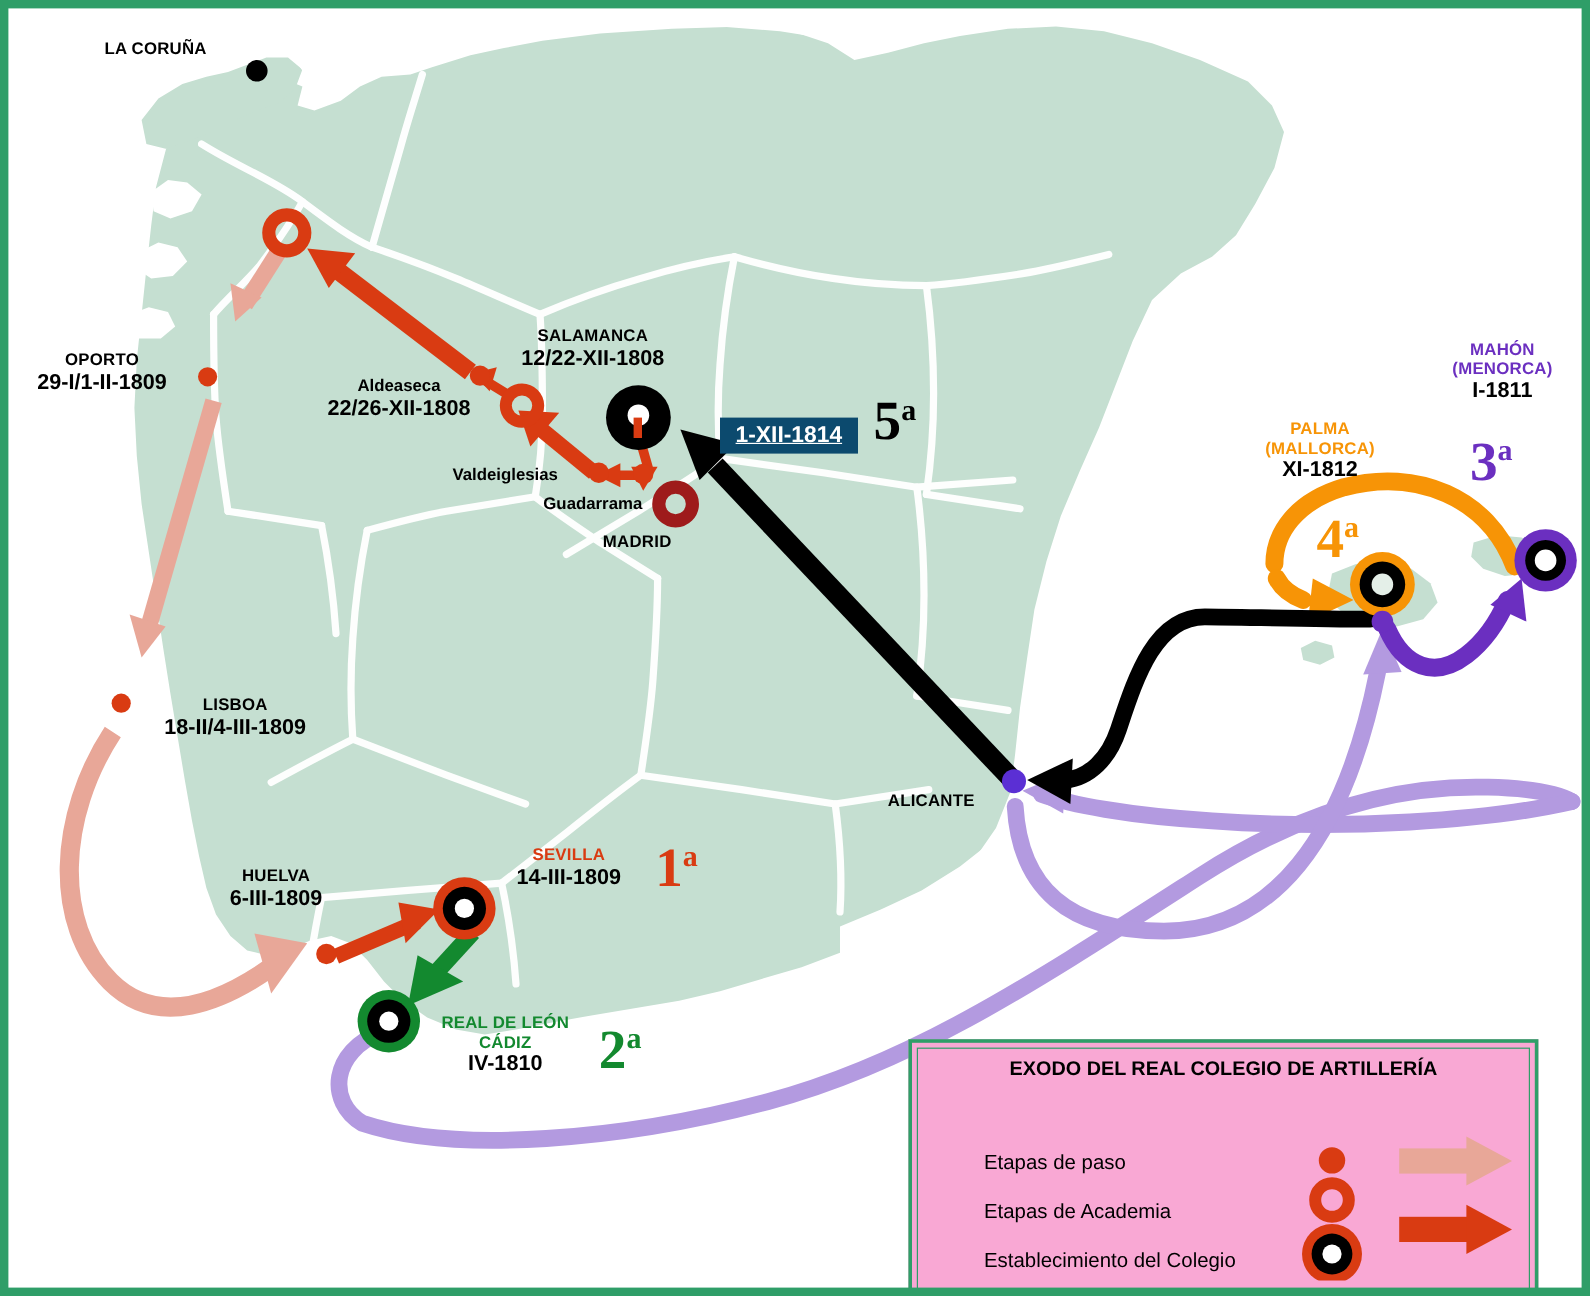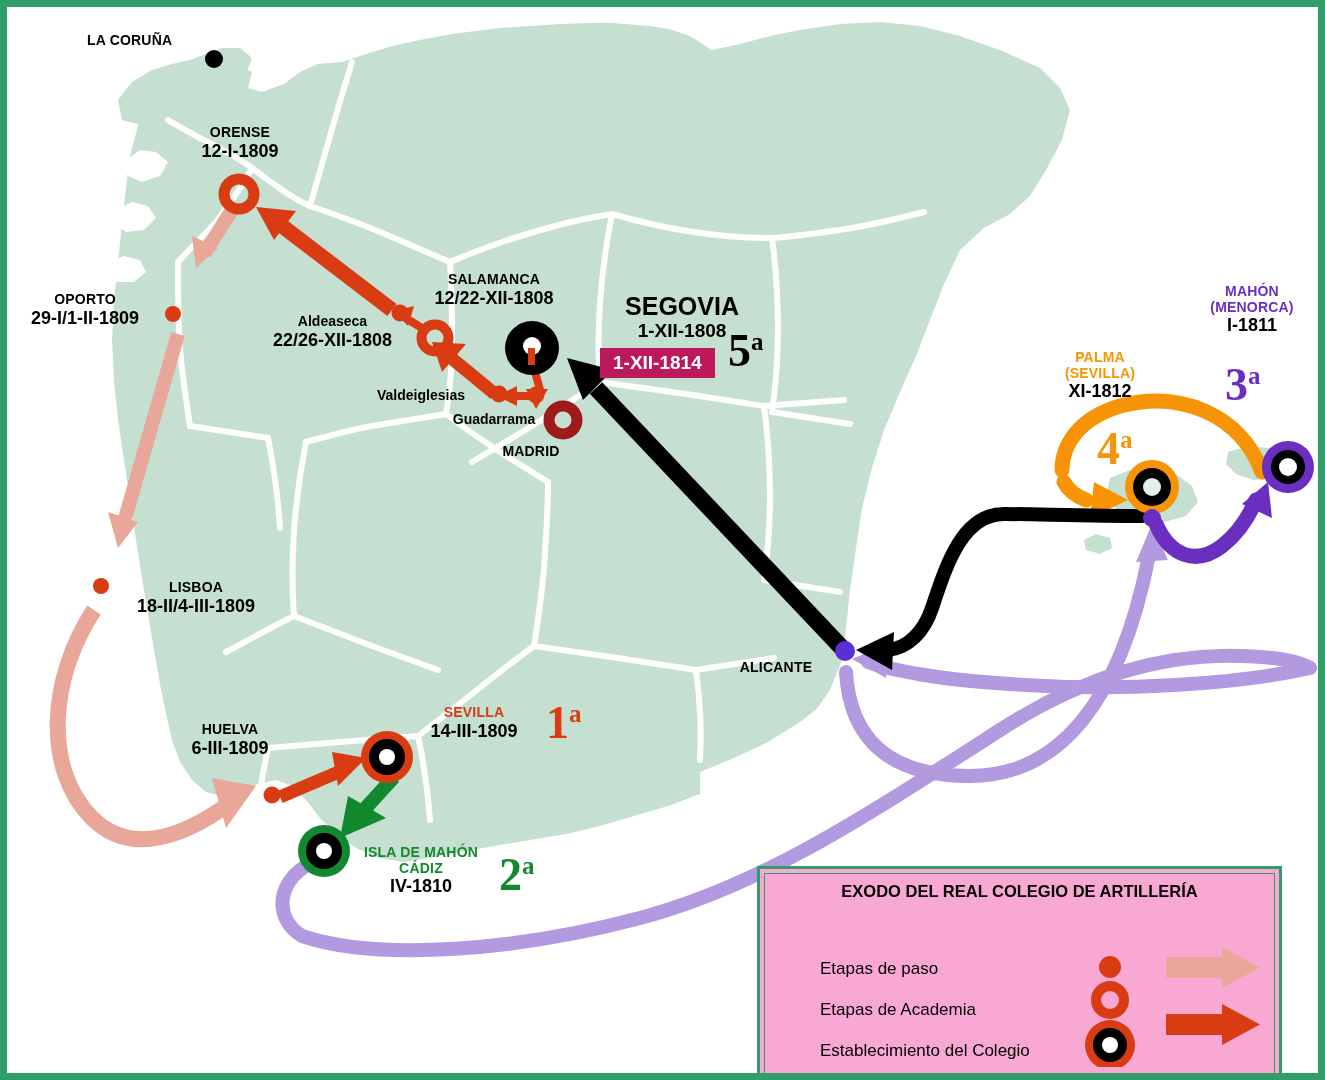--- a/index.html
+++ b/index.html
@@ -15,21 +15,21 @@
   .city-mixed{font-weight:bold;font-size:14px;color:#000;}
   .ctr{text-align:center;}
 
   .c-orange{color:#d93b12;}
   .c-green{color:#13892f;}
   .c-purple{color:#6b2fc0;}
   .c-amber{color:#f79406;}
 
   .seg-title{font-weight:bold;font-size:25px;color:#000;}
   .seg-date{font-weight:bold;font-size:19px;color:#000;}
-  .datebox{display:inline-block;background:#be185d;color:#fff;font-weight:bold;font-size:19px;padding:4px 13px 5px 13px;}
+  .datebox{display:inline-block;background:#0c4a6e;color:#fff;font-weight:bold;font-size:19px;padding:4px 13px 5px 13px;text-decoration:underline;}
 
   .ord{font-family:"Liberation Serif",serif;font-weight:bold;font-size:46px;line-height:1;}
   .ord sup{font-size:25px;vertical-align:super;font-family:"Liberation Serif",serif;}
 
   
   #legend{position:absolute;left:757px;top:866px;width:525px;height:250px;
           background:#f9a8d4;border:3px solid #2f9e68;box-sizing:border-box;z-index:40;}
   #legend .inner{position:absolute;inset:4px;border:1px solid #2f9e68;box-sizing:border-box;}
   #legend .ltitle{position:absolute;left:0;right:0;top:12px;text-align:center;
           font-weight:bold;font-size:16.5px;color:#000;line-height:1.25;}
@@ -248,24 +248,20 @@
         <circle cx="845" cy="651" r="10" fill="#5b2fd4"></circle>
       </g>
 
     </g>
   </svg>
 
   <div class="lbl ctr" style="left:87px;top:33px;">
     <span class="ln city-caps">LA CORUÑA</span>
   </div>
 
-  <div class="lbl ctr" style="left:165px;top:125px;width:150px;">
-    <span class="ln city-caps">ORENSE</span>
-    <span class="ln city-date">12-I-1809</span>
-  </div>
 
   <div class="lbl ctr" style="left:6px;top:292px;width:158px;">
     <span class="ln city-caps">OPORTO</span>
     <span class="ln city-date">29-I/1-II-1809</span>
   </div>
 
   <div class="lbl ctr" style="left:113px;top:580px;width:166px;">
     <span class="ln city-caps">LISBOA</span>
     <span class="ln city-date">18-II/4-III-1809</span>
   </div>
@@ -296,45 +292,41 @@
     <span class="ln city-caps">HUELVA</span>
     <span class="ln city-date">6-III-1809</span>
   </div>
 
   <div class="lbl ctr" style="left:409px;top:705px;width:130px;">
     <span class="ln city-caps c-orange">SEVILLA</span>
     <span class="ln city-date">14-III-1809</span>
   </div>
 
   <div class="lbl ctr" style="left:338px;top:845px;width:166px;">
-    <span class="ln city-caps c-green">ISLA DE MAHÓN</span>
+    <span class="ln city-caps c-green">REAL DE LEÓN</span>
     <span class="ln city-caps c-green">CÁDIZ</span>
     <span class="ln city-date">IV-1810</span>
   </div>
 
   <div class="lbl ctr" style="left:717px;top:660px;width:118px;">
     <span class="ln city-caps">ALICANTE</span>
   </div>
 
   <div class="lbl ctr" style="left:1018px;top:350px;width:164px;">
     <span class="ln city-caps c-amber">PALMA</span>
-    <span class="ln city-caps c-amber">(SEVILLA)</span>
+    <span class="ln city-caps c-amber">(MALLORCA)</span>
     <span class="ln city-date">XI-1812</span>
   </div>
 
   <div class="lbl ctr" style="left:1170px;top:284px;width:164px;">
     <span class="ln city-caps c-purple">MAHÓN</span>
     <span class="ln city-caps c-purple">(MENORCA)</span>
     <span class="ln city-date">I-1811</span>
   </div>
 
-  <div class="lbl ctr" style="left:588px;top:292px;width:188px;">
-    <span class="ln seg-title">SEGOVIA</span>
-    <span class="ln seg-date">1-XII-1808</span>
-  </div>
   <div class="lbl" style="left:600px;top:348px;">
     <span class="datebox">1-XII-1814</span>
   </div>
 
   <div class="lbl" style="left:546px;top:700px;">
     <span class="ord c-orange"><span>1</span><sup>a</sup></span>
   </div>
   <div class="lbl" style="left:499px;top:852px;">
     <span class="ord c-green"><span>2</span><sup>a</sup></span>
   </div>

